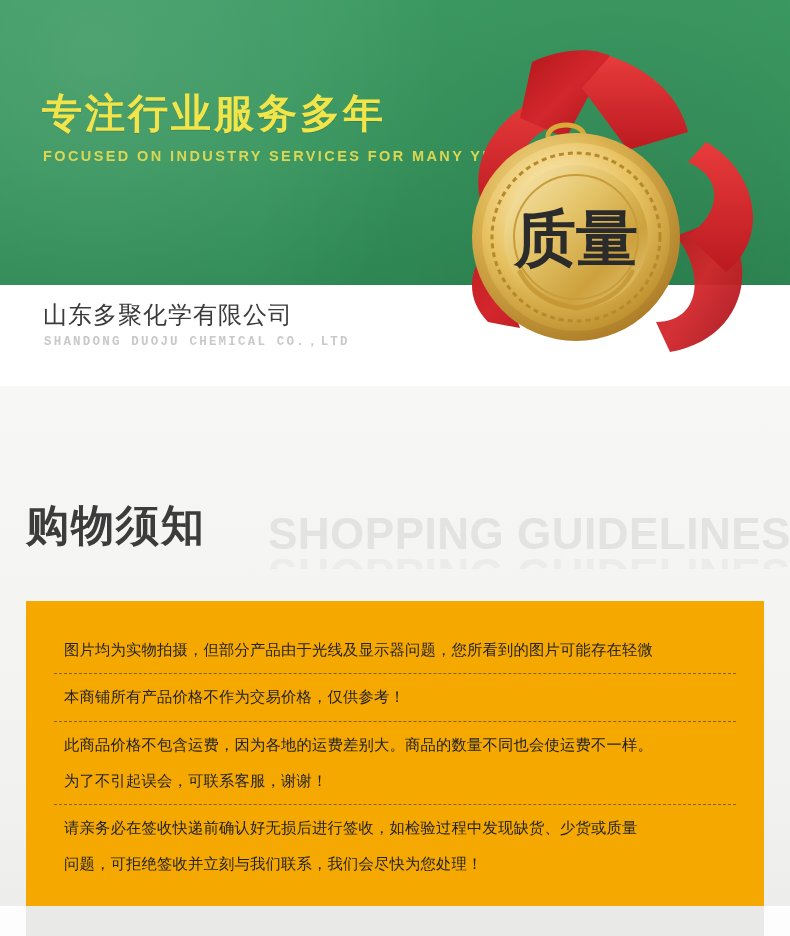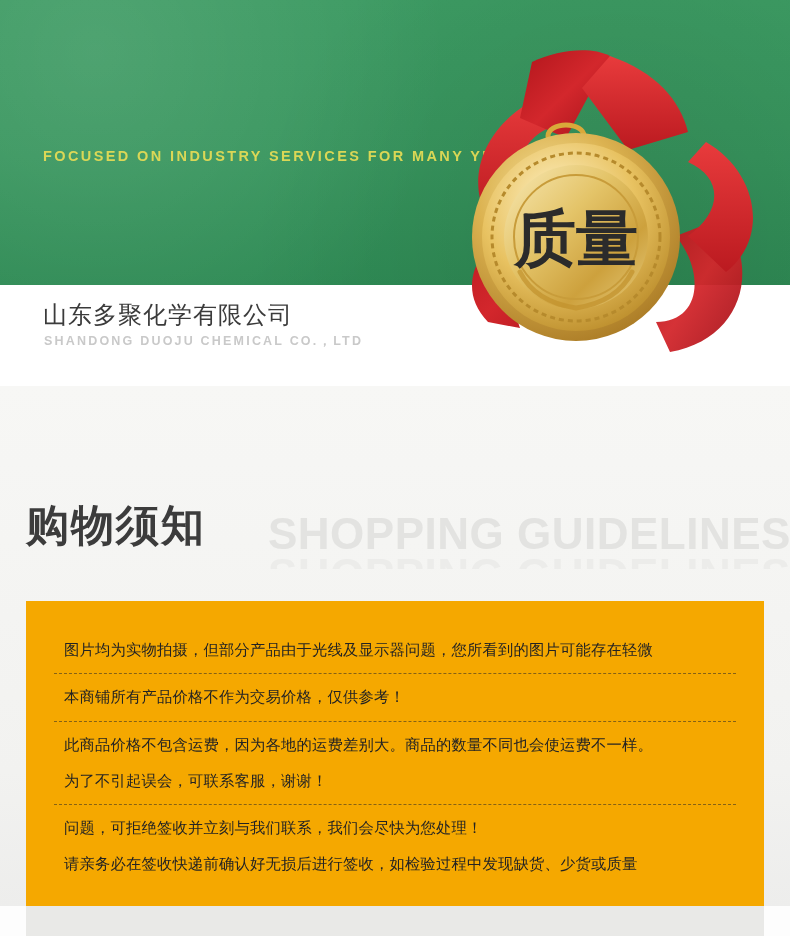--- a/index.html
+++ b/index.html
@@ -75,20 +75,21 @@
     font-weight: normal;
   }
   .company-en {
     position: absolute;
     left: 44px;
     top: 48px;
     font-size: 12.5px;
     color: #c9c9c9;
     letter-spacing: 2.2px;
     font-weight: bold;
+    font-family: Liberation Mono, monospace;
   }
 
   
   .medal-art {
     position: absolute;
     left: 370px;
     top: 22px;
     width: 420px;
     height: 350px;
     pointer-events: none;
@@ -190,20 +191,21 @@
     background: #fdfdfd;
   }
 </style>
 </head>
 <body>
 
 <div class="page">
 
   <div class="hero">
     <div class="hero-texture"></div>
+    <div class="hero-title">专注行业服务多年</div>
     <div class="hero-sub">FOCUSED ON INDUSTRY SERVICES FOR MANY YEARS</div>
   </div>
 
   <div class="company">
     <div class="company-cn">山东多聚化学有限公司</div>
     <div class="company-en">SHANDONG DUOJU CHEMICAL CO.，LTD</div>
   </div>
 
   <svg class="medal-art" viewBox="0 0 420 350" xmlns="http://www.w3.org/2000/svg">
     <defs>
@@ -274,22 +276,22 @@
       </div>
       <div class="divider"></div>
 
       <div class="notice-block">
         <p>此商品价格不包含运费，因为各地的运费差别大。商品的数量不同也会使运费不一样。</p>
         <p>为了不引起误会，可联系客服，谢谢！</p>
       </div>
       <div class="divider"></div>
 
       <div class="notice-block">
+        <p>请亲务必在签收快递前确认好无损后进行签收，如检验过程中发现缺货、少货或质量</p>
         <p>问题，可拒绝签收并立刻与我们联系，我们会尽快为您处理！</p>
-        <p>请亲务必在签收快递前确认好无损后进行签收，如检验过程中发现缺货、少货或质量</p>
       </div>
 
     </div>
   </div>
 
   <div class="bottom-edge">
     <div class="left-white"></div>
     <div class="right-white"></div>
   </div>
 

